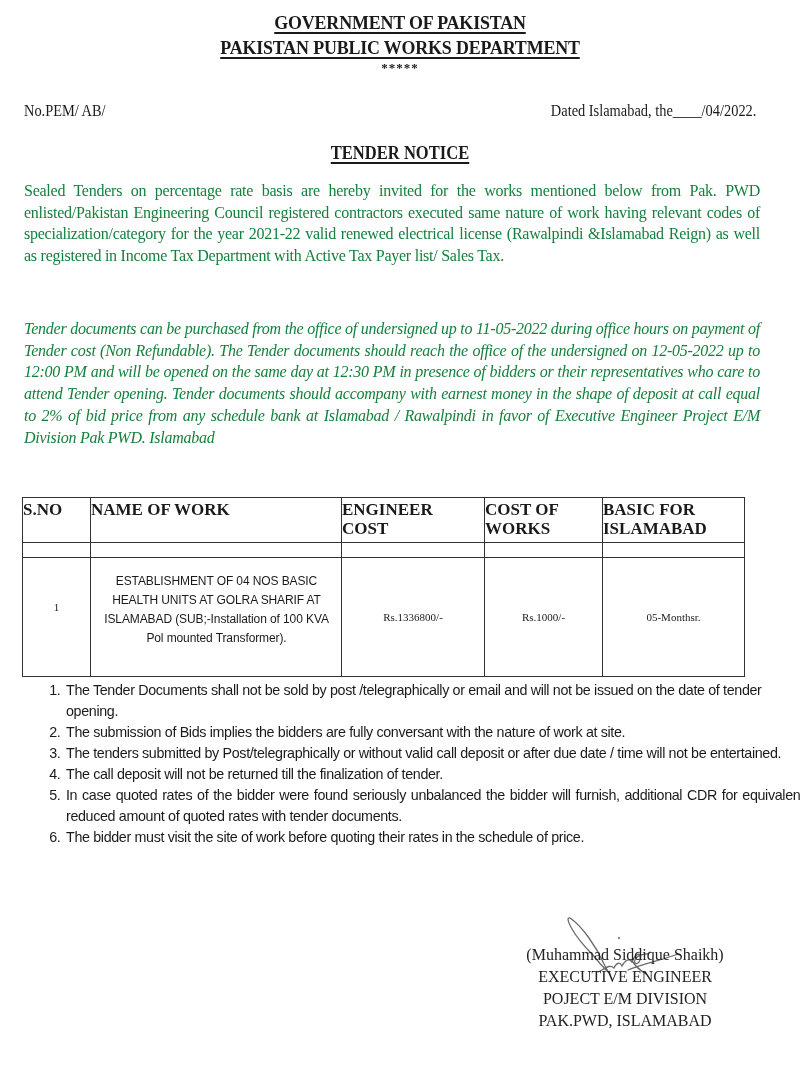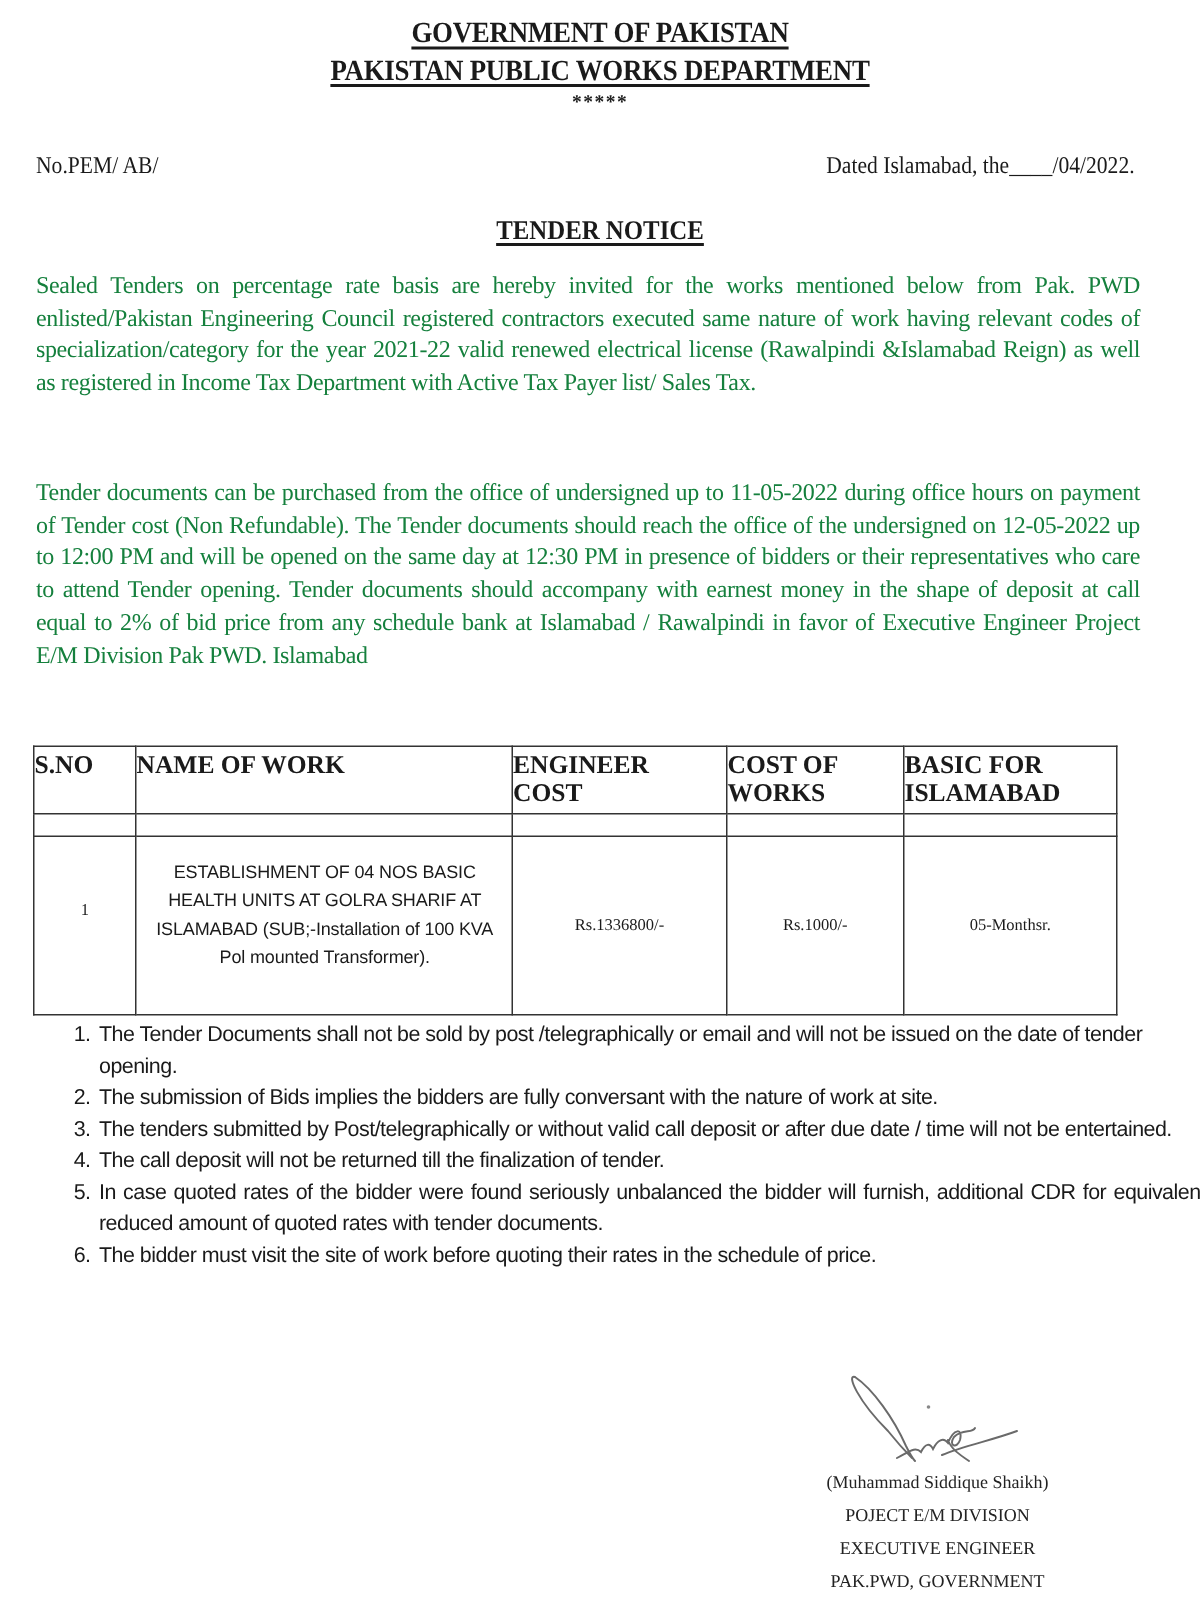--- a/index.html
+++ b/index.html
@@ -26,21 +26,21 @@
       text-decoration: underline; text-decoration-thickness: 2px; text-underline-offset: 3px;
       transform: scaleX(0.92); transform-origin: center;
     }
     .para {
       left: 24px; width: 736px;
       font-size: 16px; line-height: 21.7px;
       text-align: justify; color: #15803d;
       letter-spacing: -0.25px;
     }
     #p1 { top: 180px; }
-    #p2 { top: 318px; }
+    #p2 { top: 318px; font-style: italic; }
 
     table.tender {
       position: absolute; top: 497px; left: 22px; width: 722px;
       border-collapse: collapse; table-layout: fixed;
     }
     table.tender td, table.tender th {
       border: 1.5px solid #333; padding: 0; vertical-align: top;
     }
     table.tender th {
       font-family: "Liberation Serif", serif;
@@ -60,22 +60,22 @@
     ol.conditions {
       position: absolute; top: 680px; left: 22px; width: 740px;
       margin: 0; padding: 0 0 0 42px;
       font-family: "Liberation Sans", sans-serif; font-size: 14.3px; line-height: 21px;
       color: #1a1a1a; letter-spacing: -0.35px;
     }
     ol.conditions li { padding-left: 2px; margin: 0; }
     ol.conditions li.justify { text-align: justify; }
 
     .sig-block {
-      position: absolute; left: 490px; width: 270px; top: 977px;
-      text-align: center; font-size: 12px; line-height: 22px; color: #222;
+      position: absolute; left: 490px; width: 270px; top: 944px;
+      text-align: center; font-size: 16px; line-height: 22px; color: #222;
     }
     .sig-line { display: block; }
     #signature { position: absolute; left: 562px; top: 912px; }
   </style>
 </head>
 <body>
 
 <div class="abs hdr" id="gov">GOVERNMENT OF PAKISTAN</div>
 <div class="abs hdr" id="pwd">PAKISTAN PUBLIC WORKS DEPARTMENT</div>
 <div class="abs" id="stars">*****</div>
@@ -141,16 +141,16 @@
 <svg id="signature" width="140" height="70" viewBox="0 0 140 70">
   <path d="M8 6 C 2 4, 10 22, 30 42 C 38 52, 44 58, 46 60 M8 6 C 20 14, 34 34, 42 52 C 44 56, 46 60, 48 62
            M36 60 C 44 56, 48 52, 52 56 C 55 50, 58 50, 60 54 C 63 48, 67 46, 70 50 C 74 40, 80 40, 78 48 C 76 54, 70 52, 74 46 C 80 40, 86 44, 88 40
            M66 58 C 80 52, 100 48, 116 42
            M70 48 C 72 54, 78 58, 84 62" fill="none" stroke="#6a6a6a" stroke-width="1.3" stroke-linecap="round"></path>
   <circle cx="57" cy="26" r="1.2" fill="#888"></circle>
 </svg>
 
 <div class="sig-block">
   <span class="sig-line">(Muhammad Siddique Shaikh)</span>
+  <span class="sig-line">EXECUTIVE ENGINEER</span>
   <span class="sig-line">POJECT E/M DIVISION</span>
-  <span class="sig-line">EXECUTIVE ENGINEER</span>
-  <span class="sig-line">PAK.PWD, GOVERNMENT</span>
+  <span class="sig-line">PAK.PWD, ISLAMABAD</span>
 </div>
 
 </body></html>

